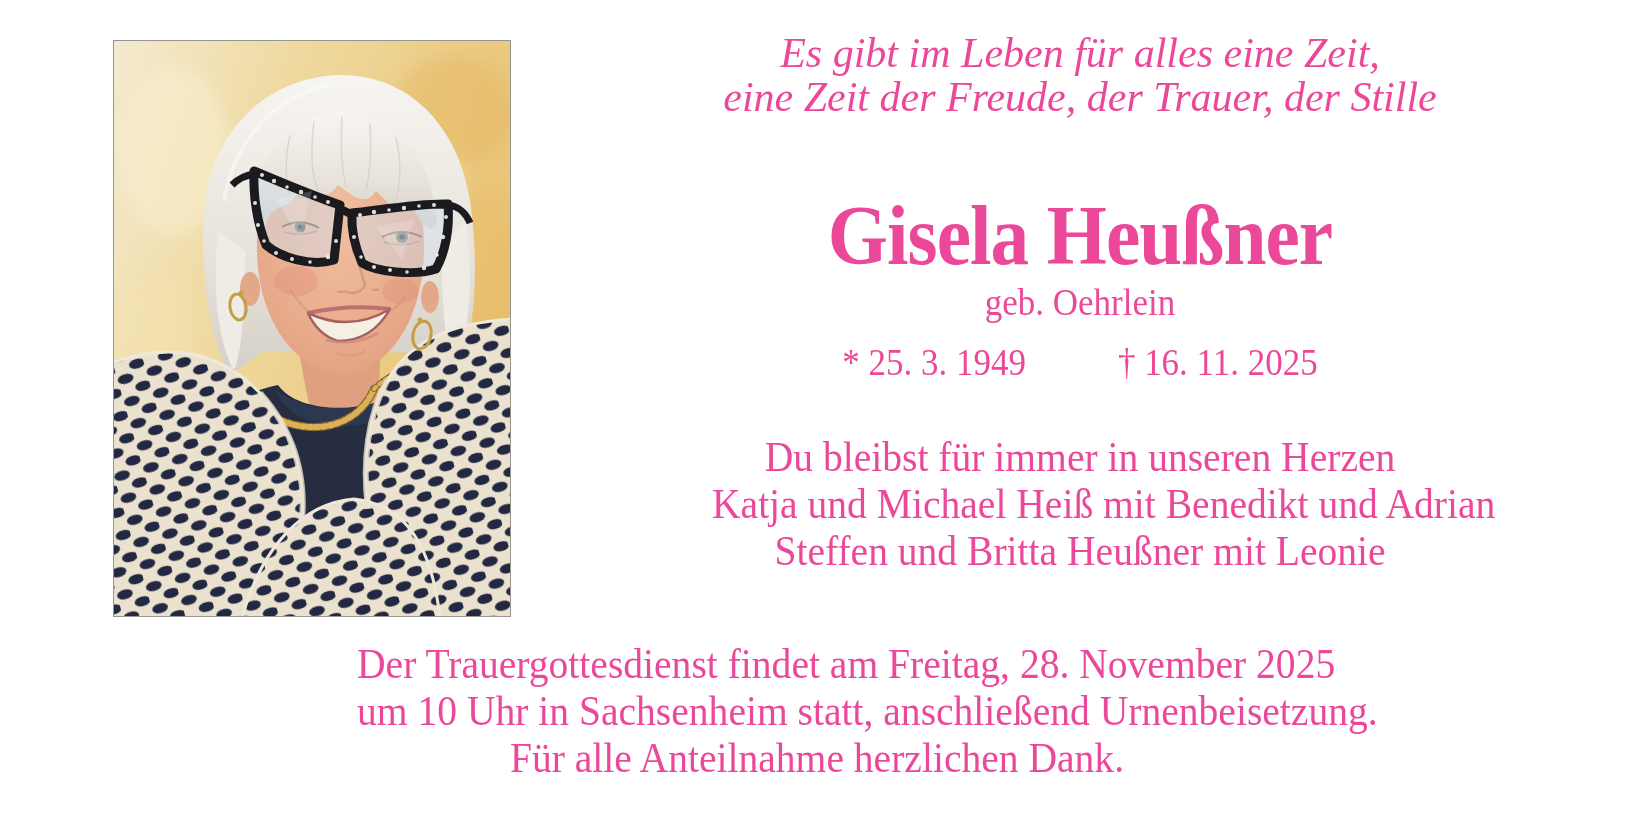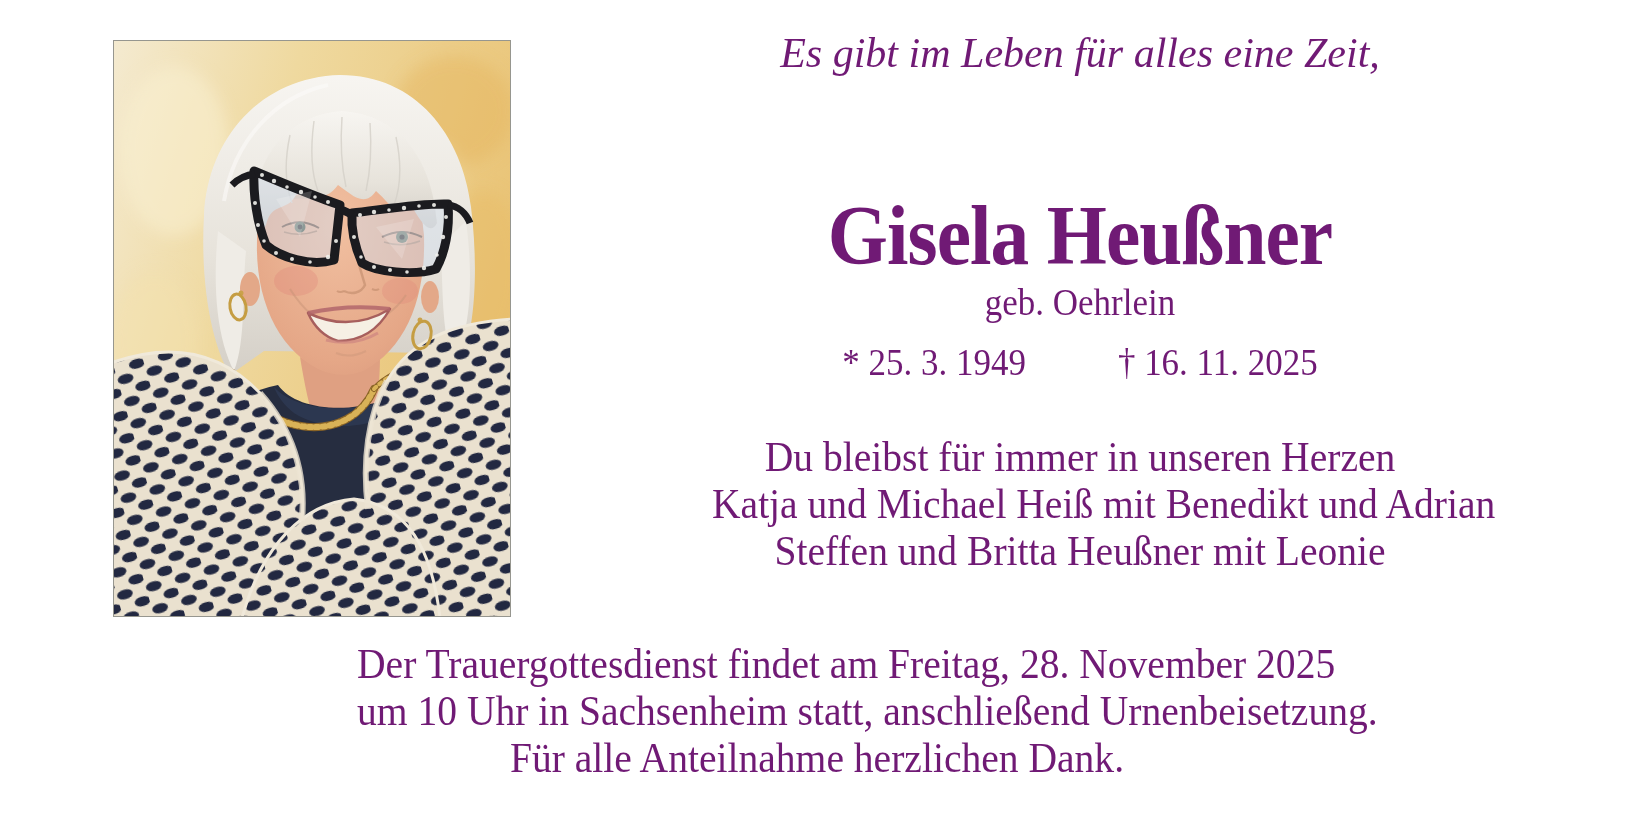--- a/index.html
+++ b/index.html
@@ -1,18 +1,18 @@
 <!DOCTYPE html>
 <html><head>
 <meta charset="utf-8">
 <style>
   html,body { margin:0; padding:0; background:#ffffff; }
   .stage {
     position:relative; width:1641px; height:826px; background:#ffffff;
-    font-family:"Liberation Serif","DejaVu Serif",serif; color:#701a75; overflow:hidden;
+    font-family:"Liberation Serif","DejaVu Serif",serif; color:#ec4899; overflow:hidden;
   }
   .photo {
     position:absolute; left:113px; top:40px; width:396px; height:575px;
     border:1.5px solid #96968f; box-sizing:content-box; background:#eed9a0;
   }
   .photo svg { display:block; }
   .txt { position:absolute; text-align:center; white-space:nowrap; }
   .cond { transform:scaleX(0.92); transform-origin:50% 50%; }
   .verse {
     left:680px; top:31px; width:800px;
@@ -183,20 +183,21 @@
         <circle cx="127" cy="252" r="2.5" fill="#caa24b" stroke="none"></circle>
         <ellipse cx="124" cy="266" rx="8" ry="13" transform="rotate(-10 124 266)"></ellipse>
         <circle cx="306" cy="279" r="2.5" fill="#caa24b" stroke="none"></circle>
         <ellipse cx="308" cy="294" rx="9" ry="14" transform="rotate(12 308 294)"></ellipse>
       </g>
     </svg>
   </div>
 
   <div class="txt verse">
     <div>Es gibt im Leben für alles eine Zeit,</div>
+    <div>eine Zeit der Freude, der Trauer, der Stille</div>
   </div>
 
   <h1 class="txt name cond">Gisela Heußner</h1>
 
   <div class="txt maiden cond">geb. Oehrlein</div>
 
   <div class="txt dates cond">
     <span class="birth">* 25. 3. 1949</span><span class="death">† 16. 11. 2025</span>
   </div>
 

